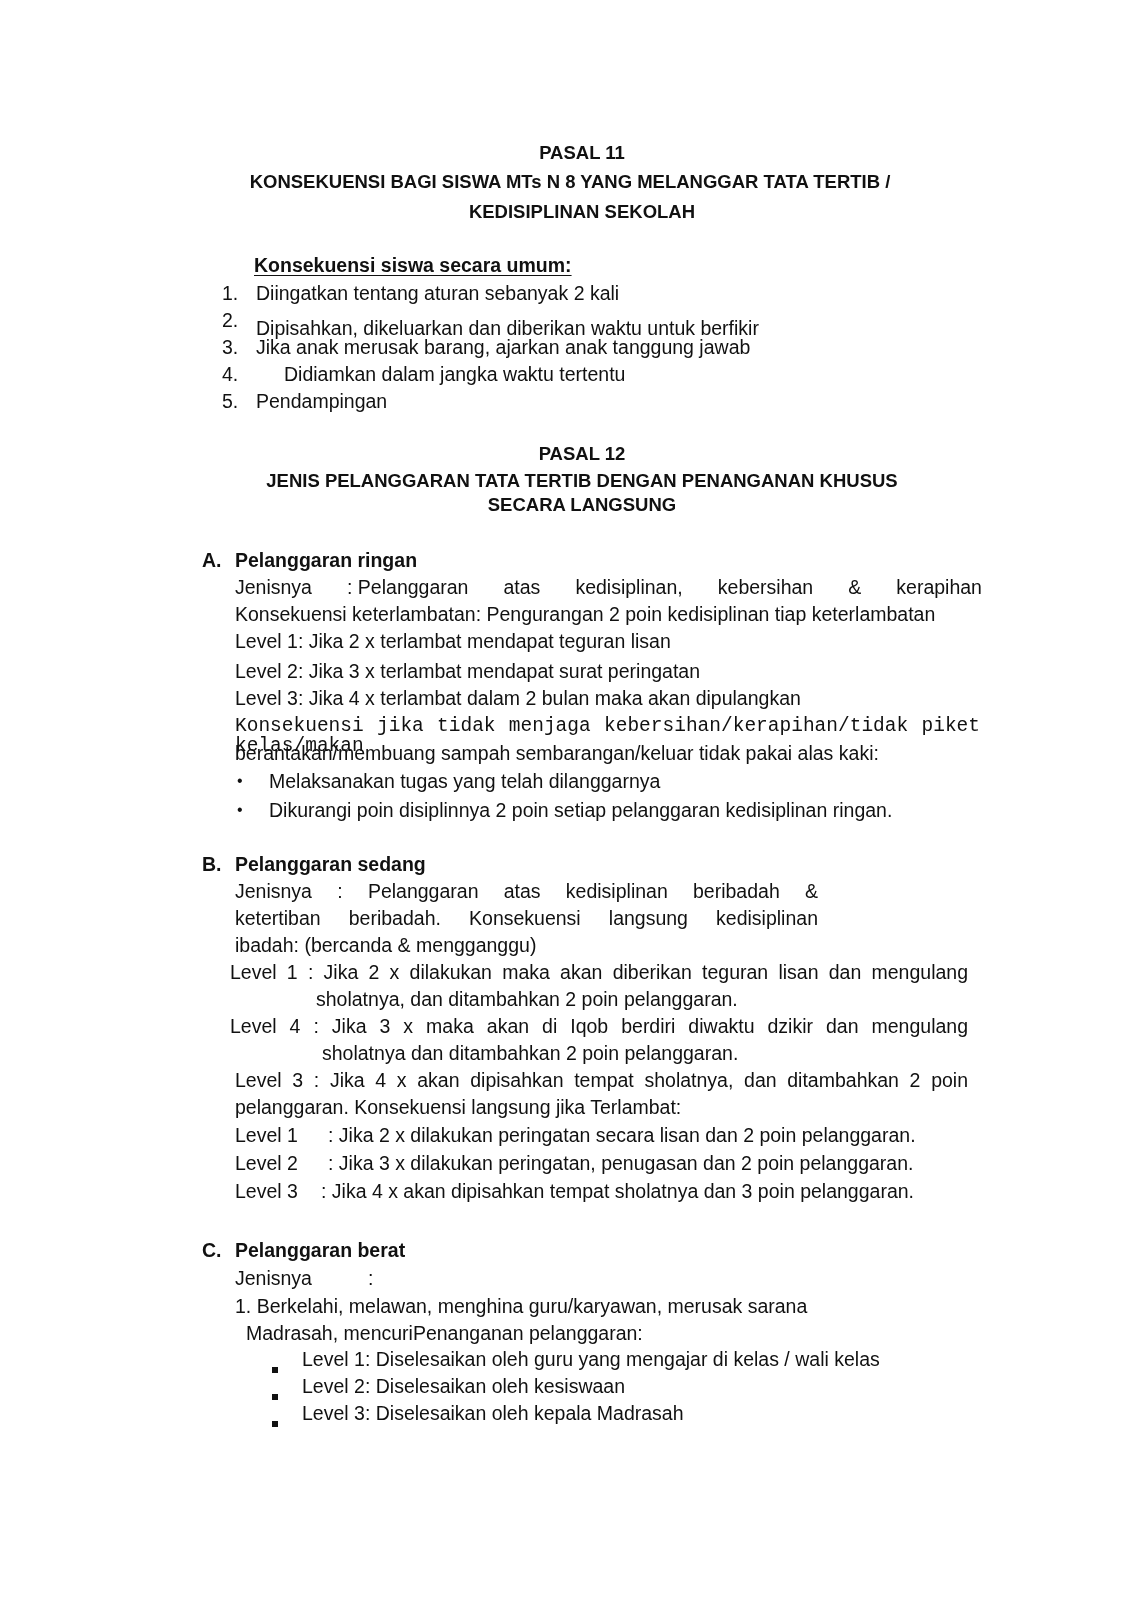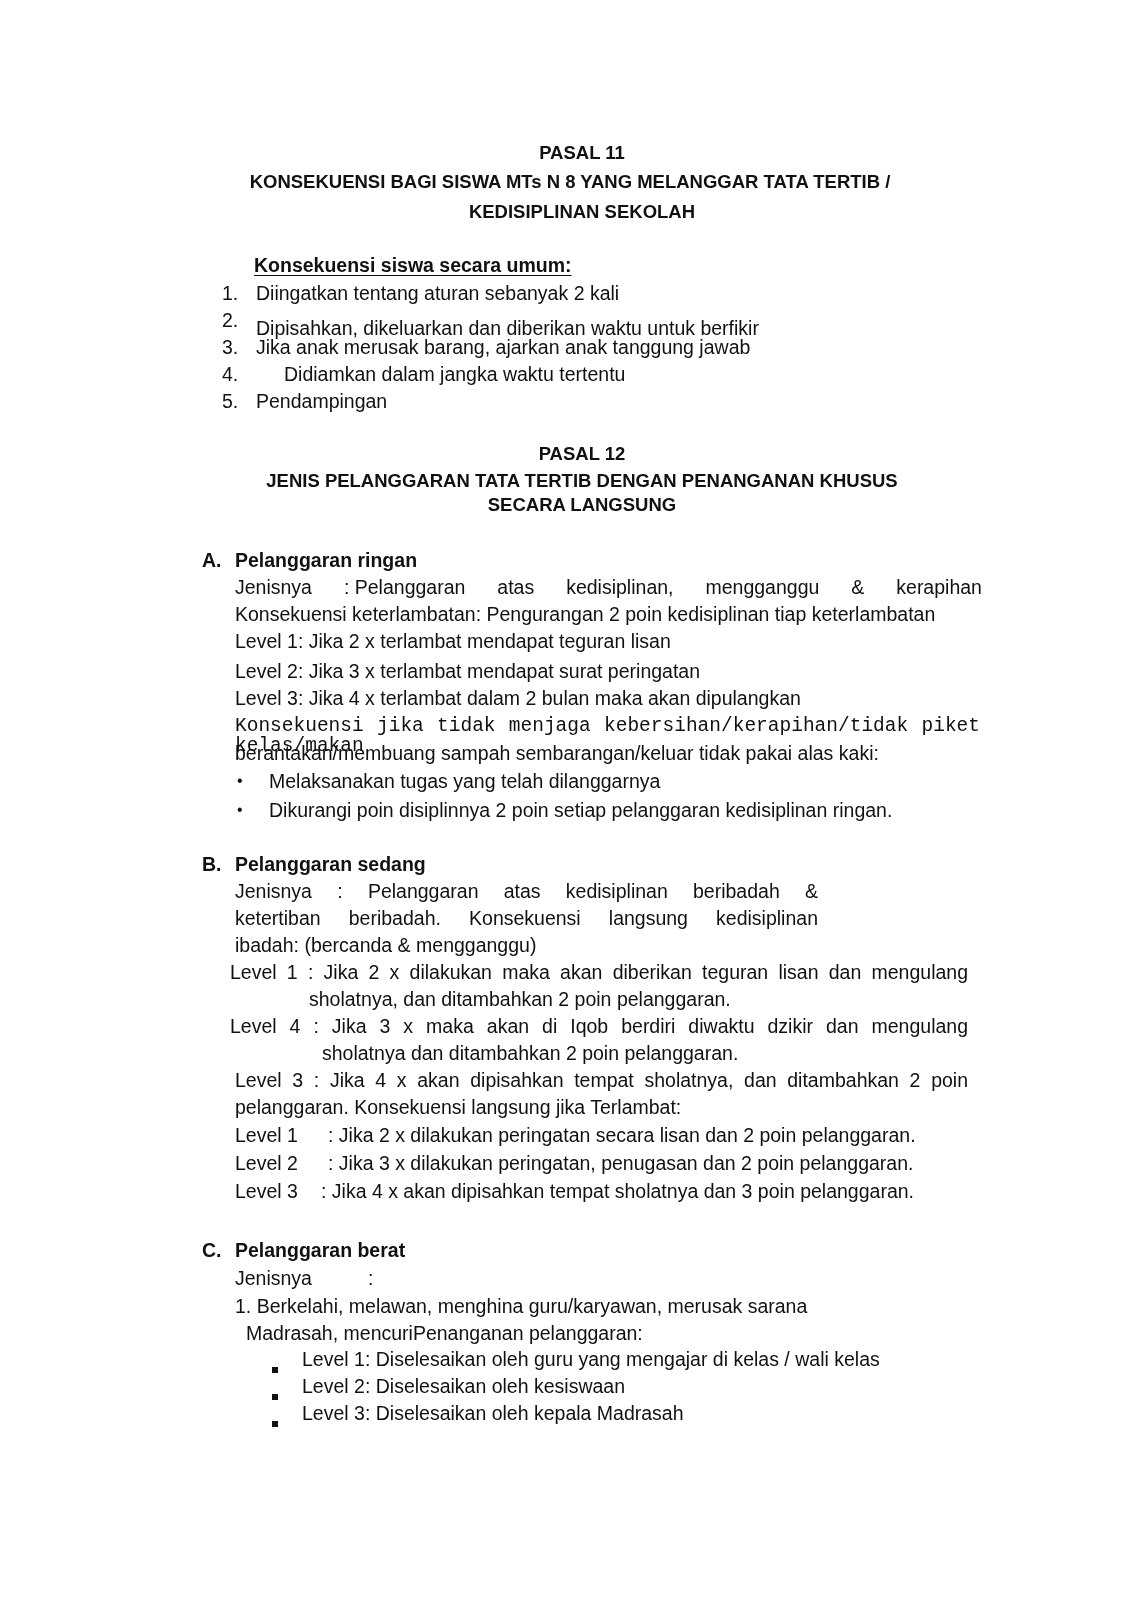--- a/index.html
+++ b/index.html
@@ -45,21 +45,21 @@
 
 <div>
   <div class="abs bold" style="top:551px; left:186px;">A.</div>
   <div class="abs bold" style="top:551px; left:219px;">Pelanggaran ringan</div>
 
   <div class="abs" style="top:578px; left:219px; width:747px; display:flex; justify-content:space-between;">
     <span>Jenisnya</span>
     <span>:  Pelanggaran</span>
     <span>atas</span>
     <span>kedisiplinan,</span>
-    <span>mengganggu</span>
+    <span>kebersihan</span>
     <span>&amp;</span>
     <span>kerapihan</span>
   </div>
 
   <div class="abs" style="top:605px; left:219px;">Konsekuensi keterlambatan: Pengurangan 2 poin kedisiplinan tiap keterlambatan</div>
   <div class="abs" style="top:632px; left:219px;">Level 1: Jika 2 x terlambat mendapat teguran lisan</div>
   <div class="abs" style="top:662px; left:219px;">Level 2: Jika 3 x terlambat mendapat surat peringatan</div>
   <div class="abs" style="top:689px; left:219px;">Level 3: Jika 4 x terlambat dalam 2 bulan maka akan dipulangkan</div>
   <div class="abs" style="top:717px; left:219px; width:745px; white-space:normal;font-family:Liberation Mono, monospace;">
     <div class="just">Konsekuensi jika tidak menjaga kebersihan/kerapihan/tidak piket kelas/makan</div>
@@ -80,21 +80,21 @@
     <div class="just">Jenisnya  :  Pelanggaran  atas  kedisiplinan  beribadah  &amp;</div>
   </div>
   <div class="abs" style="top:909px; left:219px; width:583px; white-space:normal;">
     <div class="just">ketertiban  beribadah.  Konsekuensi  langsung  kedisiplinan</div>
   </div>
   <div class="abs" style="top:936px; left:219px;">ibadah: (bercanda &amp; mengganggu)</div>
 
   <div class="abs" style="top:963px; left:214px; width:738px; white-space:normal;">
     <div class="just">Level 1 : Jika 2 x dilakukan maka akan diberikan teguran lisan dan mengulang</div>
   </div>
-  <div class="abs" style="top:990px; left:293px;text-align:center;">sholatnya, dan ditambahkan 2 poin pelanggaran.</div>
+  <div class="abs" style="top:990px; left:300px;text-align:center;">sholatnya, dan ditambahkan 2 poin pelanggaran.</div>
 
   <div class="abs" style="top:1017px; left:214px; width:738px; white-space:normal;">
     <div class="just">Level 4 :  Jika 3 x maka akan di Iqob berdiri diwaktu dzikir dan mengulang</div>
   </div>
   <div class="abs" style="top:1044px; left:306px;">sholatnya dan ditambahkan 2 poin pelanggaran.</div>
 
   <div class="abs" style="top:1071px; left:219px; width:733px; white-space:normal;">
     <div class="just">Level 3 : Jika 4 x akan dipisahkan tempat sholatnya, dan ditambahkan 2 poin</div>
   </div>
   <div class="abs" style="top:1098px; left:219px;">pelanggaran. Konsekuensi  langsung jika Terlambat:</div>

